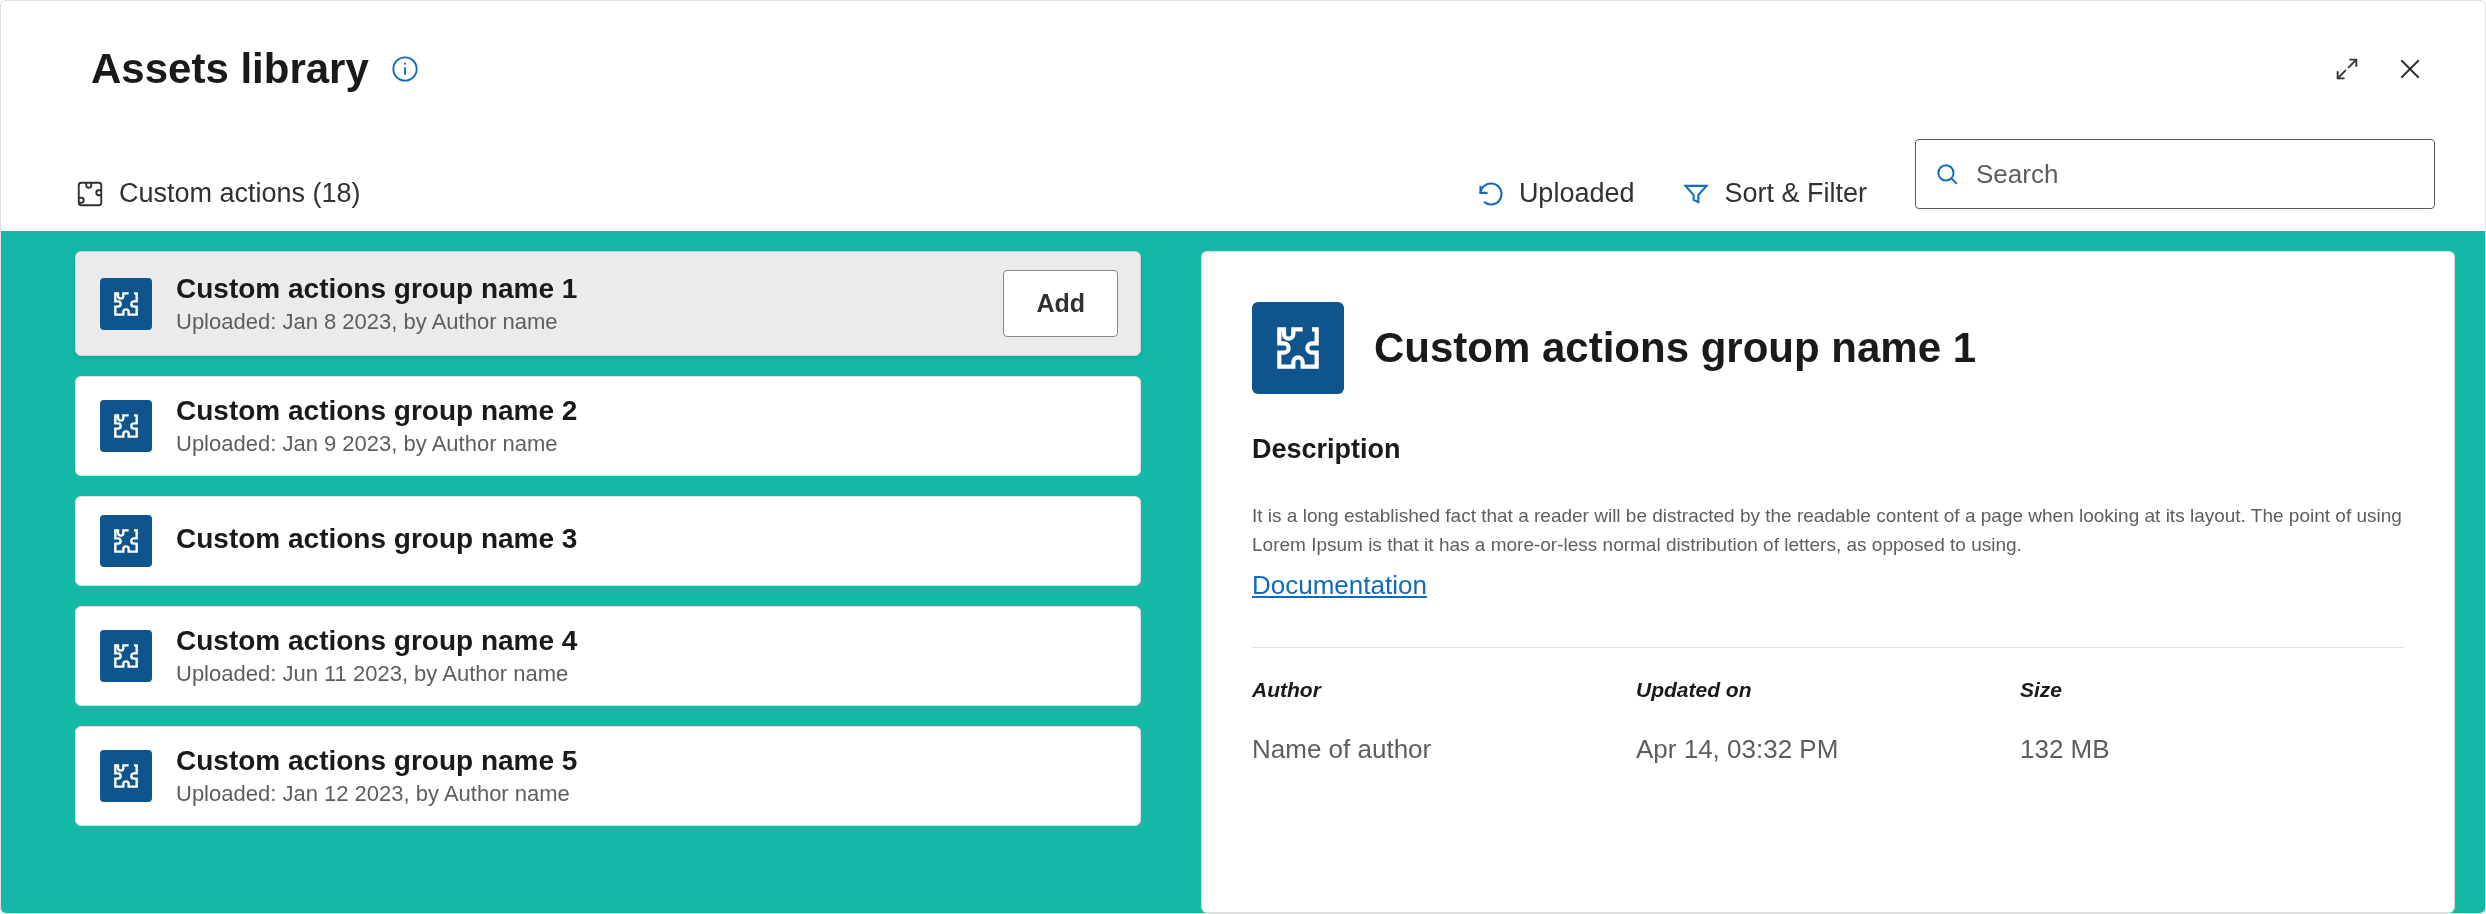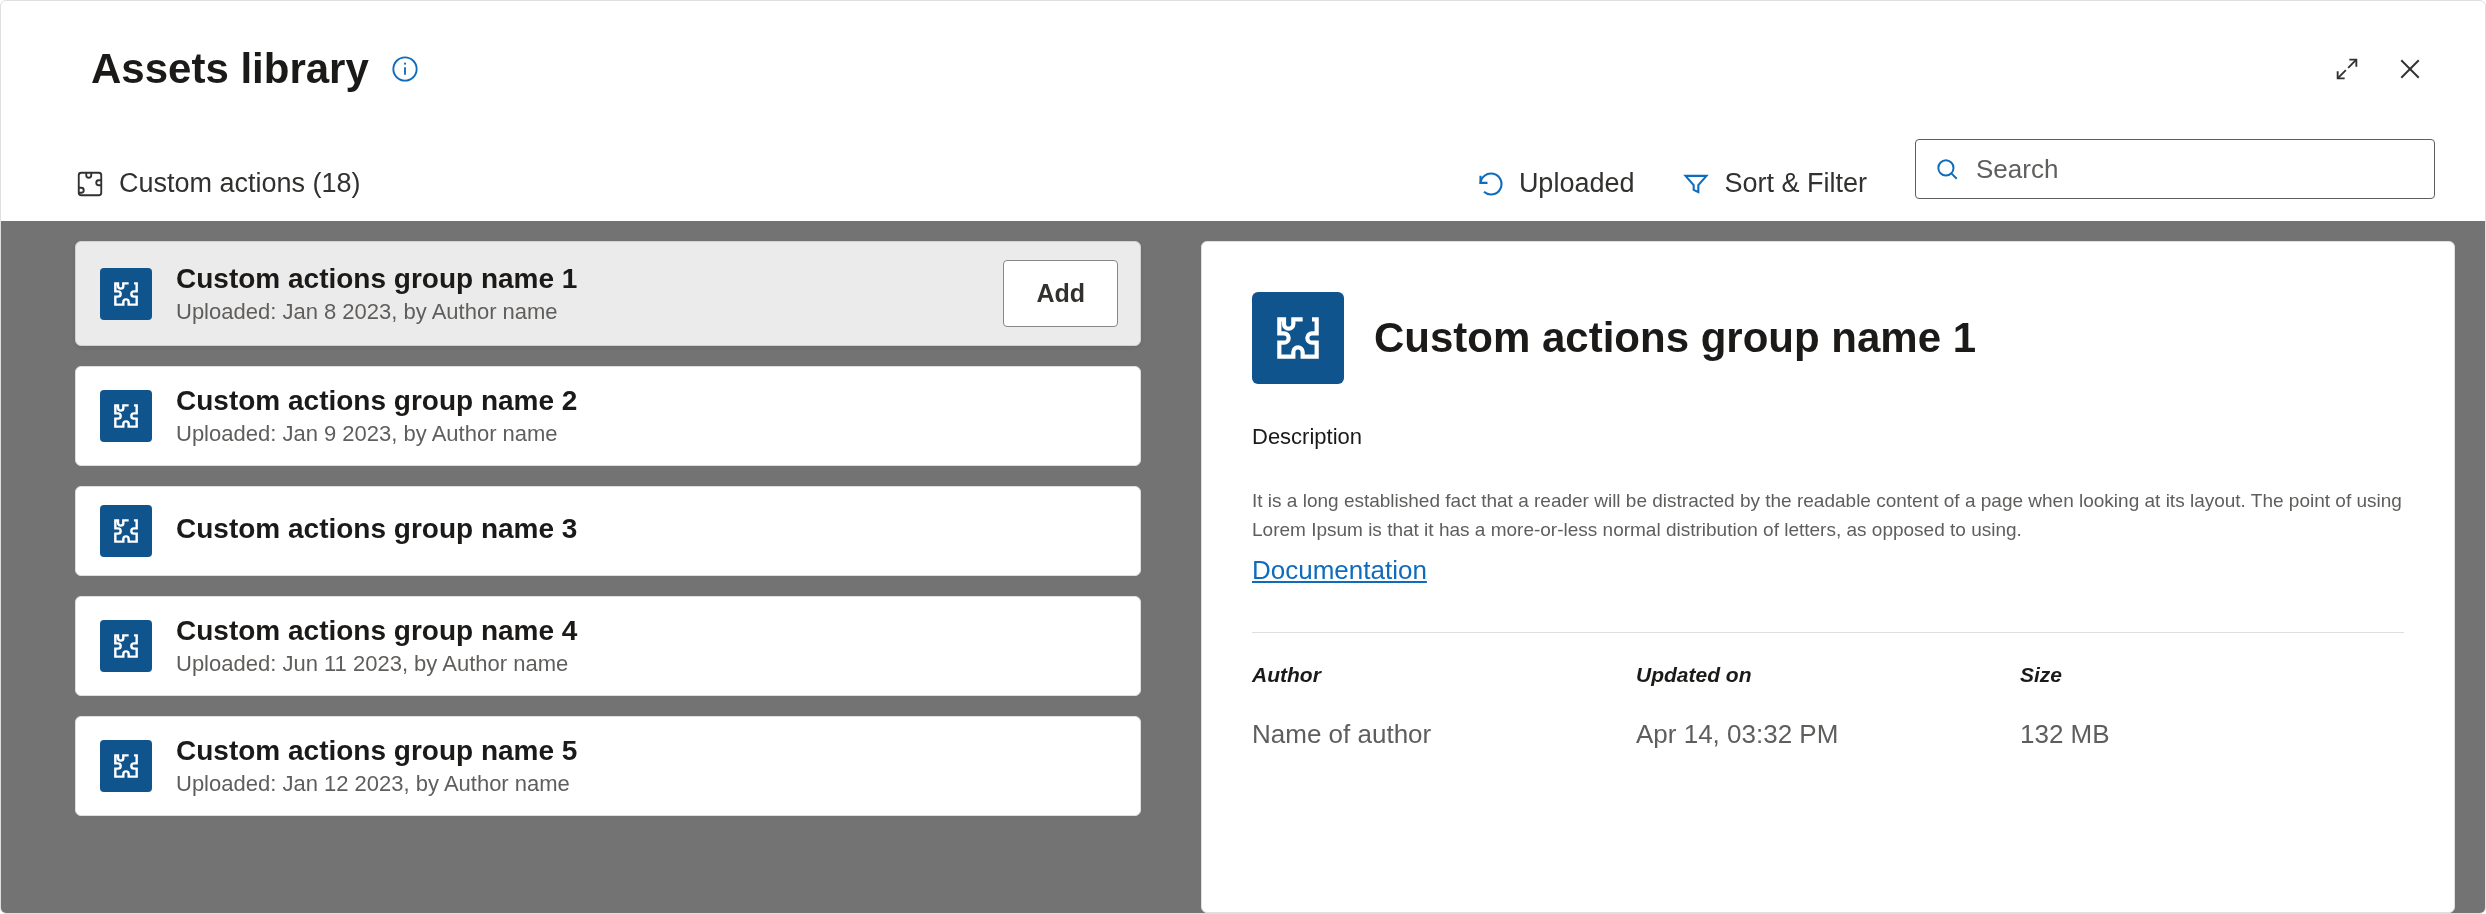--- a/index.html
+++ b/index.html
@@ -80,21 +80,21 @@
     }
     .toolbar-action-label {
       font-size: 27px;
       color: #323130;
     }
     .search-box {
       display: flex;
       align-items: center;
       border: 1px solid #605e5c;
       border-radius: 4px;
-      height: 60px;
+      height: 70px;
       width: 520px;
       padding: 0 18px;
     }
     .search-box .icon {
       color: #0f6cbd;
       display: flex;
       margin-right: 16px;
     }
     .search-input {
       border: none;
@@ -103,21 +103,21 @@
       width: 100%;
       color: #323130;
     }
     .search-input::placeholder {
       color: #605e5c;
     }
 
     .content {
       flex: 1;
       display: flex;
-      background: #737373;
+      background: #14b8a6;
       min-height: 0;
     }
     .list-pane {
       width: 1170px;
       padding: 20px 30px 0 74px;
       overflow: hidden;
     }
     .list-item {
       display: flex;
       align-items: center;
@@ -193,22 +193,22 @@
       display: flex;
       align-items: center;
       justify-content: center;
     }
     .detail-title {
       font-size: 42px;
       font-weight: 600;
       color: #1b1a19;
     }
     .section-label {
-      font-size: 22px;
-      font-weight: 400;
+      font-size: 27px;
+      font-weight: 700;
       color: #1b1a19;
       margin-bottom: 16px;
     }
     .desc-text {
       font-size: 19px;
       line-height: 1.55;
       color: #605e5c;
       margin-bottom: 10px;
       margin-top: 36px;
     }

